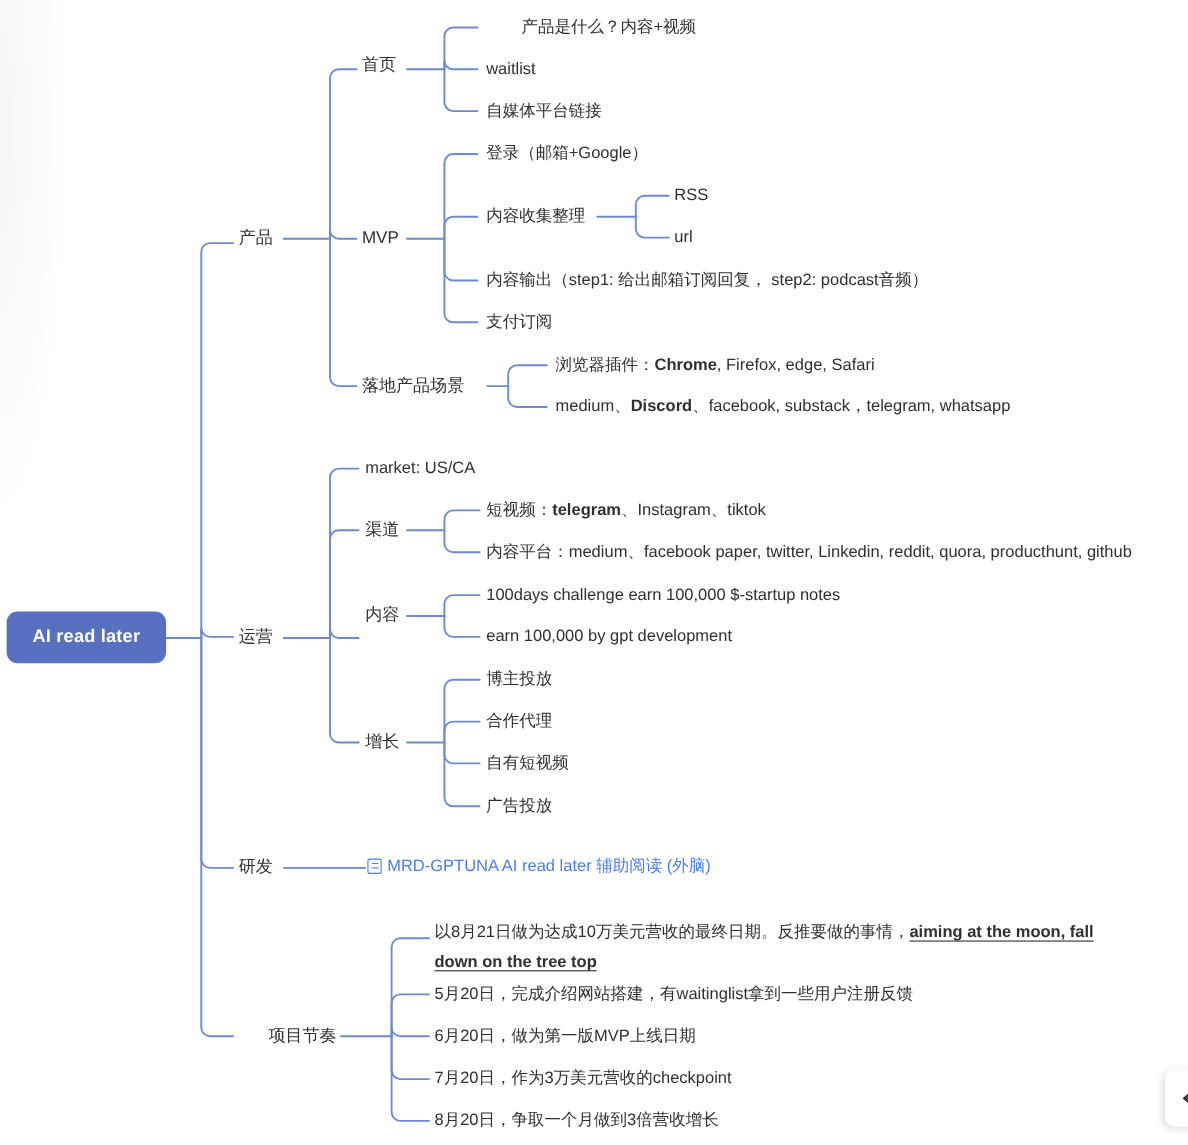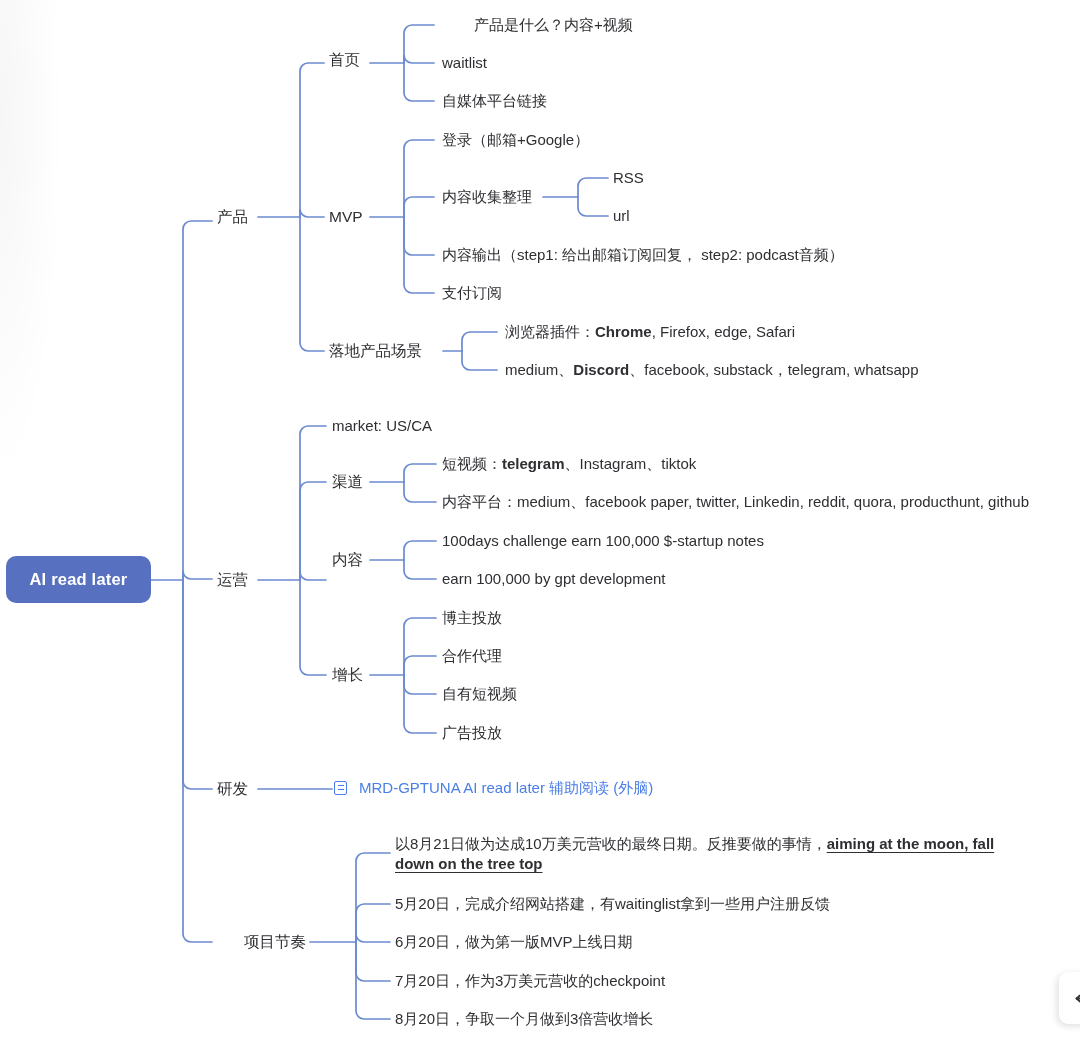--- a/index.html
+++ b/index.html
@@ -44,21 +44,21 @@
     letter-spacing: 0.2px;
   }
 
   .b { font-weight: bold; }
   .u { text-decoration: underline; text-underline-offset: 3px; }
 
   .doclink {
     color: #4a7ee8;
     display: inline-flex;
     align-items: center;
-    gap: 12px;
+    gap: 5px;
   }
   .doc-icon {
     display: inline-block;
     width: 13px; height: 14px;
     border: 1.4px solid #4a7ee8;
     border-radius: 2px;
     position: relative;
     flex: none;
   }
   .doc-icon::before, .doc-icon::after {
@@ -66,21 +66,21 @@
     height: 1.4px; background: #4a7ee8;
   }
   .doc-icon::before { top: 3px; }
   .doc-icon::after  { top: 7px; }
 
   .wrapnode {
     position: absolute;
     white-space: normal;
     width: 610px;
     font-size: 15px;
-    line-height: 20px;
+    line-height: 27px;
     color: #2f2f33;
   }
 
   .fab {
     position: absolute;
     left: 1059px; top: 972px;
     width: 42px; height: 52px;
     background: #ffffff;
     border-radius: 9px;
     box-shadow: -2px 2px 7px rgba(0,0,0,0.13);

